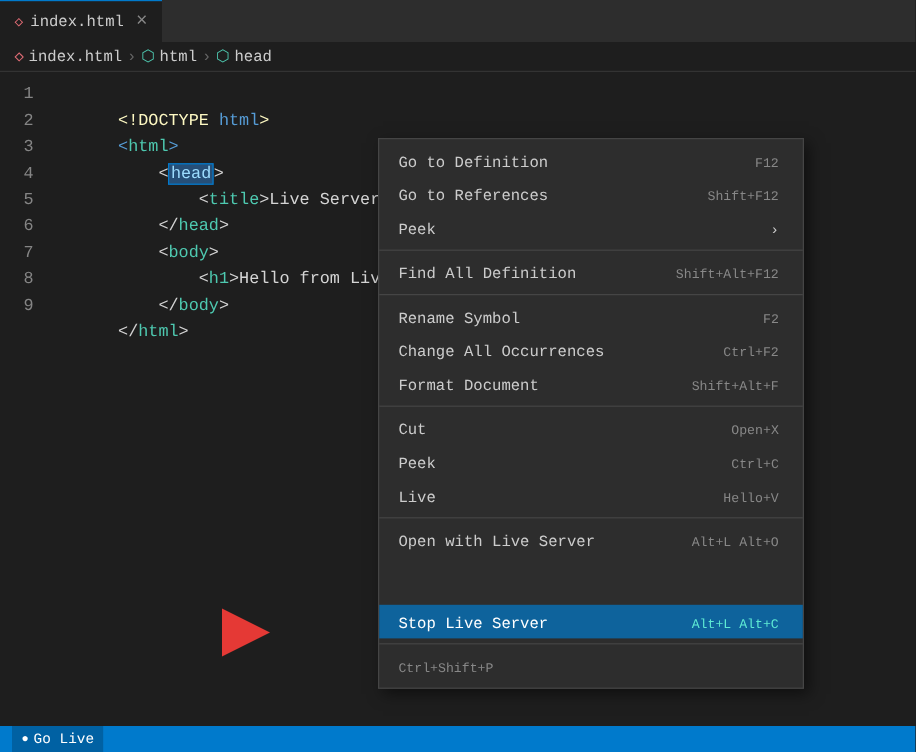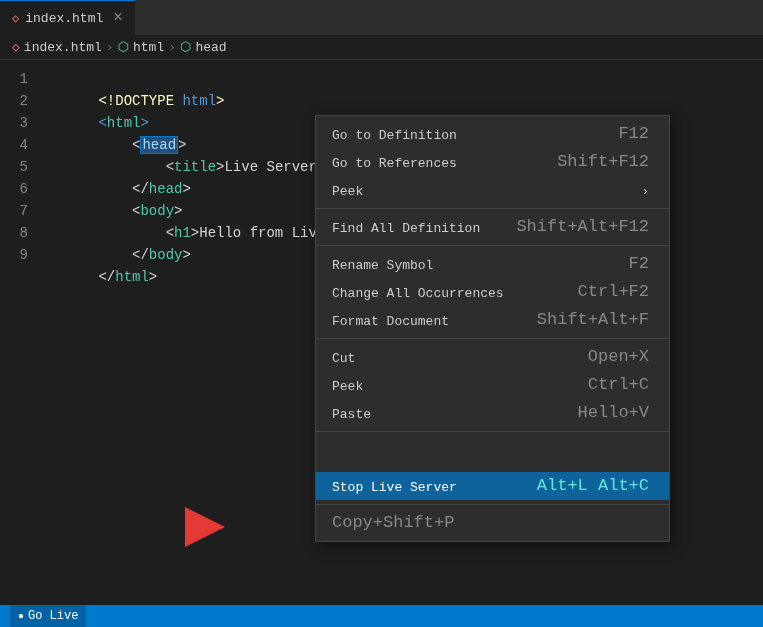--- a/index.html
+++ b/index.html
@@ -185,21 +185,21 @@
     .menu-item.highlighted {
       background: #0e639c;
       color: #ffffff;
       margin-top: 40px;
     }
     .menu-item-label {
       color: inherit;
     }
     .menu-item-shortcut {
       color: #888888;
-      font-size: 17px;
+      font-size: 11px;
     }
     .menu-item.highlighted .menu-item-shortcut {
       color: #5eead4;
     }
     .menu-separator {
       height: 1px;
       background: #454545;
       margin: 4px 0;
     }
     .menu-item-arrow {
@@ -335,34 +335,38 @@
     <span class="menu-item-label">Cut</span>
     <span class="menu-item-shortcut">Open+X</span>
   </div>
 
   <div class="menu-item">
     <span class="menu-item-label">Peek</span>
     <span class="menu-item-shortcut">Ctrl+C</span>
   </div>
 
   <div class="menu-item">
-    <span class="menu-item-label">Paste</span>
+    <span class="menu-item-label">Live</span>
     <span class="menu-item-shortcut">Hello+V</span>
   </div>
   <div class="menu-separator"></div>
 
+  <div class="menu-item">
+    <span class="menu-item-label">Open with Live Server</span>
+    <span class="menu-item-shortcut">Alt+L Alt+O</span>
+  </div>
 
   <div class="menu-item highlighted">
     <span class="menu-item-label">Stop Live Server</span>
     <span class="menu-item-shortcut">Alt+L Alt+C</span>
   </div>
   <div class="menu-separator"></div>
 
   <div class="menu-item">
-    <span class="menu-item-shortcut">Copy+Shift+P</span>
+    <span class="menu-item-shortcut">Ctrl+Shift+P</span>
   </div>
 </div>
 
 <div class="status-bar">
   <div class="live-server-indicator">
     <span style="color:#fff;font-size:10px;">●</span>
     <span>Go Live</span>
   </div>
 </div>
 

